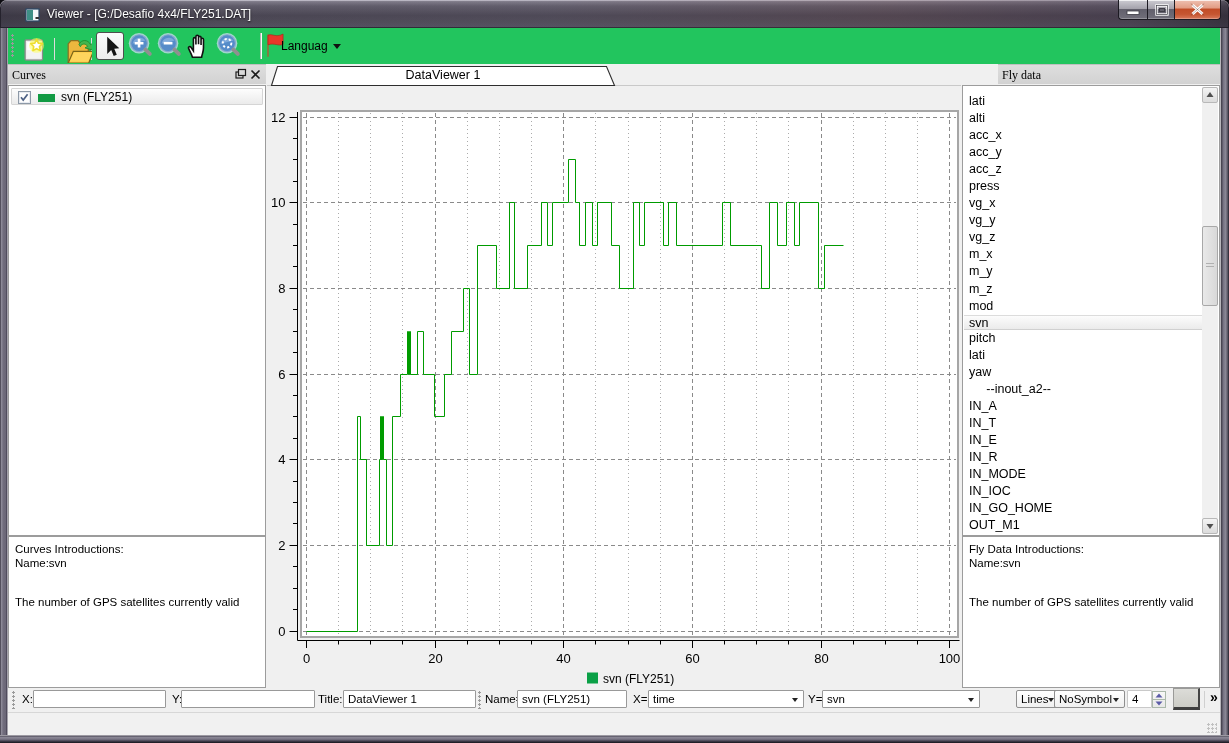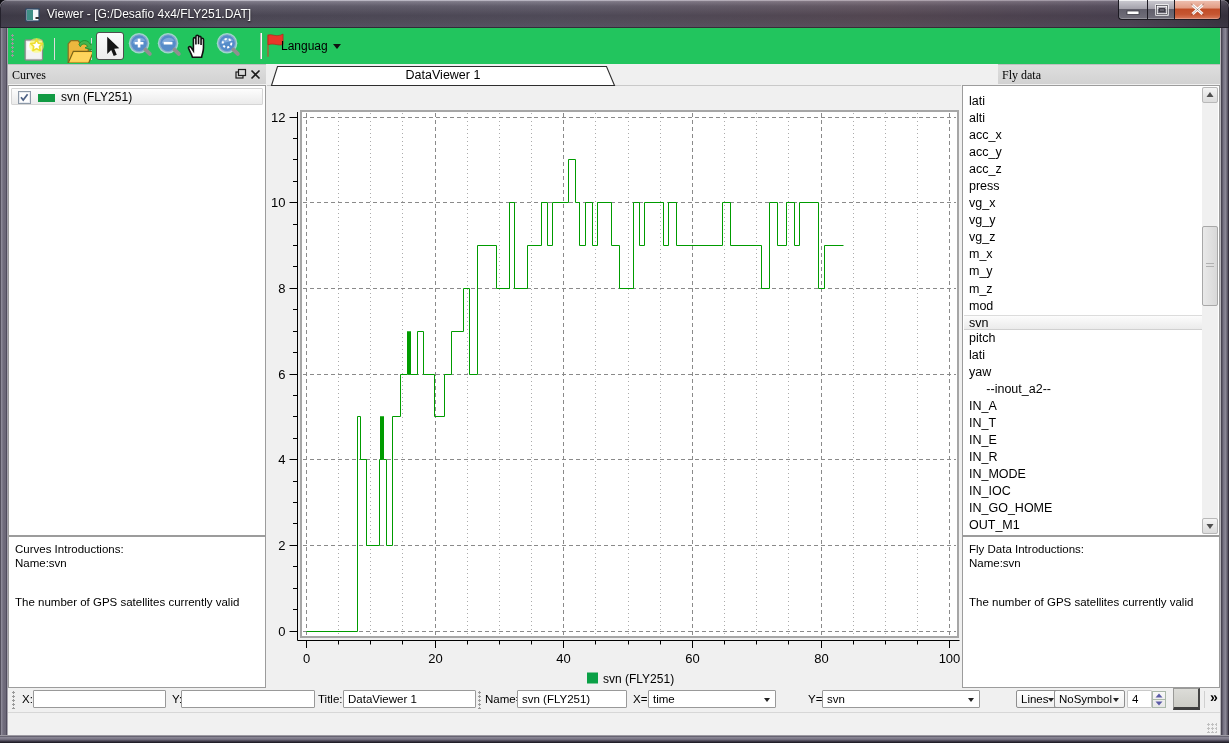--- a/index.html
+++ b/index.html
@@ -250,21 +250,21 @@
  <div class="blab" style="left:14px">X:</div>
       <div class="bin" style="left:25px;width:133px"></div>
  <div class="blab" style="left:164px">Y:</div>
       <div class="bin" style="left:173px;width:134px"></div>
  <div class="blab" style="left:310px">Title:</div>
       <div class="bin" style="left:335px;width:133px">DataViewer 1</div>
  <div class="bgrip" style="left:470px"></div>
  <div class="blab" style="left:477px">Name=</div>
       <div class="bin" style="left:509px;width:110px">svn (FLY251)</div>
  <div class="blab" style="left:625px">X=</div>
-      <div class="bcombo" style="left:640px;width:128px">time<div class="ca"></div></div>
+      <div class="bcombo" style="left:640px;width:156px">time<div class="ca"></div></div>
  <div class="blab" style="left:800px">Y=</div>
       <div class="bcombo" style="left:814px;width:158px">svn<div class="ca"></div></div>
  <div class="bcombo gcombo" style="left:1008px;width:44px">Lines<div class="ca"></div></div>
  <div class="bcombo gcombo" style="left:1046px;width:71px">NoSymbol<div class="ca"></div></div>
  <div class="bin" style="left:1119px;width:25px;border-color:#c9c9c9">4</div>
  <div style="position:absolute;left:1144px;top:3px;width:14px;height:17px;border:1px solid #aab8aa;background:linear-gradient(180deg,#f8f8f8,#e8e8e8)">
    <svg width="12" height="15">
           <path d="M6 1.5 L9.5 5.5 L2.5 5.5 Z" fill="#5c5ca8"></path>
           <path d="M6 13.5 L9.5 9.5 L2.5 9.5 Z" fill="#5c5ca8"></path>
           <line x1="0" y1="7.5" x2="12" y2="7.5" stroke="#aab8aa"></line>

